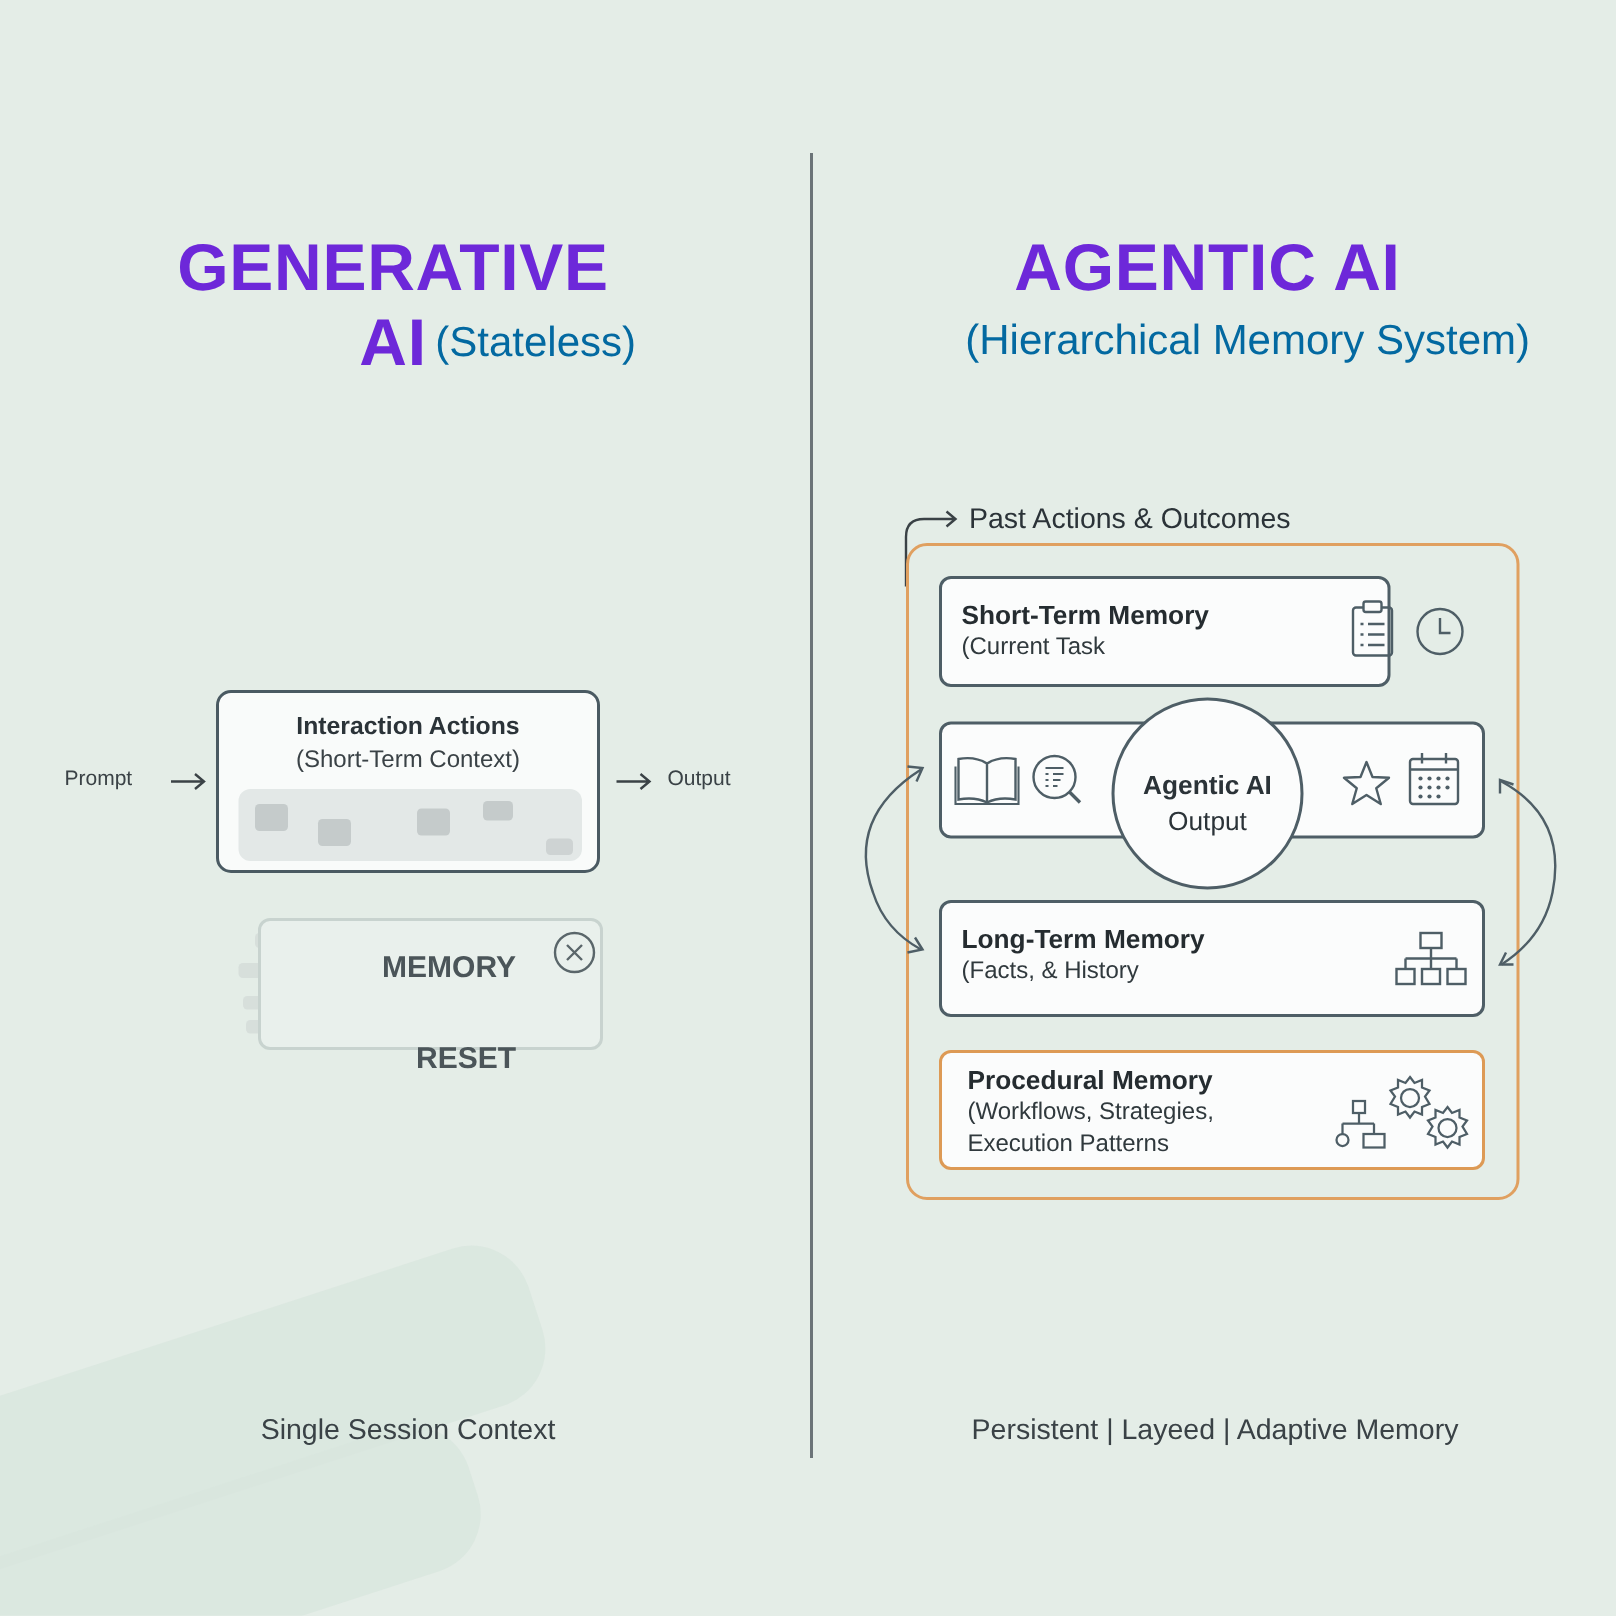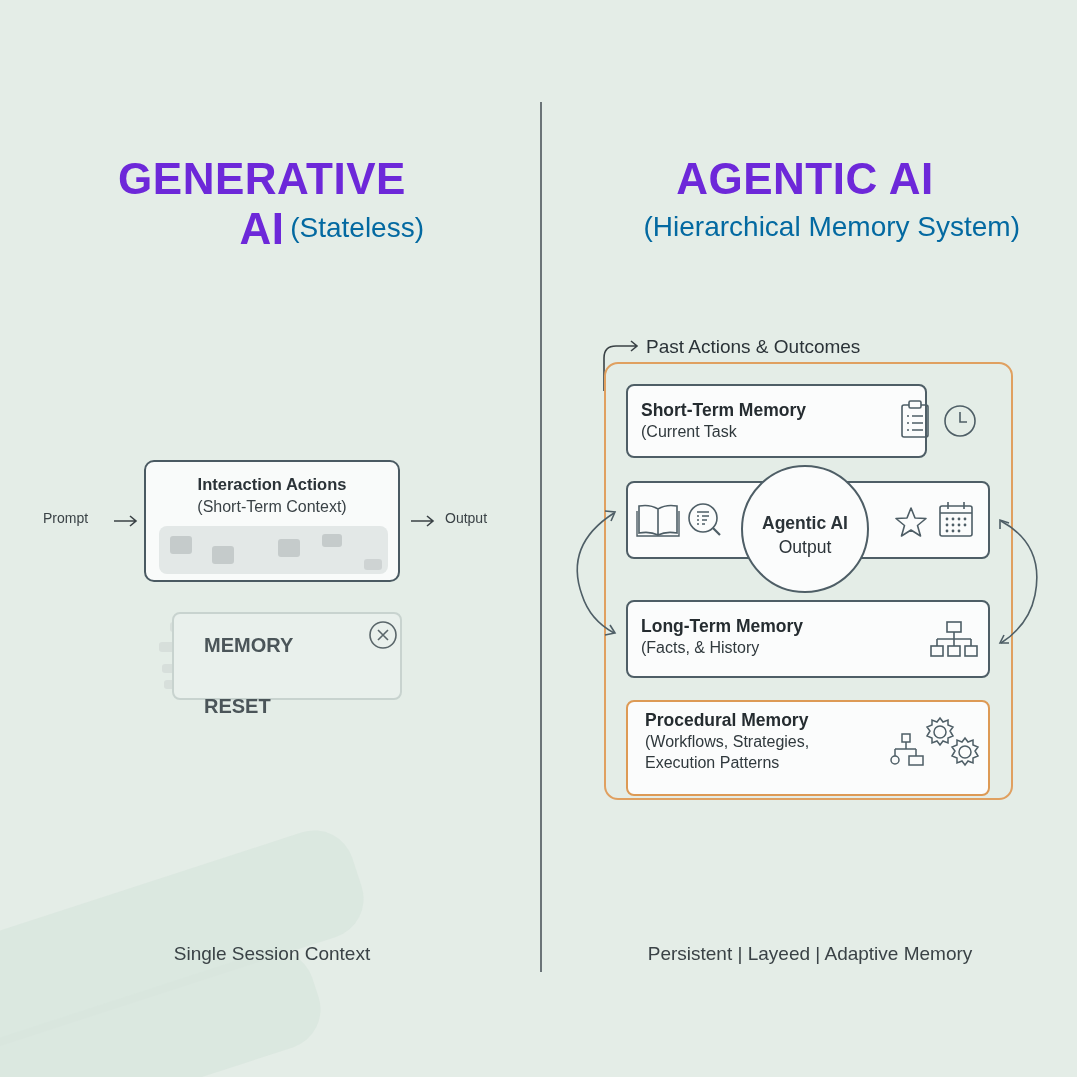--- a/index.html
+++ b/index.html
@@ -9,21 +9,21 @@
   .title{position:absolute;font-weight:bold;font-size:44px;color:#6d28d9;text-align:center;letter-spacing:.5px;}
   .subtitle{position:absolute;font-size:28px;color:#0369a1;text-align:right;}
   .footer{position:absolute;font-size:19px;color:#3a4246;text-align:center;margin-top:47px;}
   .flowlabel{position:absolute;font-size:14px;color:#3a4246;}
   .iw{position:absolute;left:144px;top:460px;width:256px;height:122px;border:2px solid #4a5a62;border-radius:10px;background:#f9fbfa;box-sizing:border-box;}
   .iw-title{position:absolute;left:0;right:0;top:13px;text-align:center;font-weight:bold;font-size:16.5px;color:#2b3338;}
   .iw-sub{position:absolute;left:0;right:0;top:36px;text-align:center;font-size:16px;color:#3a4246;}
   .tokens{position:absolute;left:13px;top:64px;width:229px;height:48px;background:#e3e8e7;border-radius:8px;}
   .tok{position:absolute;background:#c5cbcb;border-radius:3px;}
   .reset{position:absolute;left:172px;top:612px;width:230px;height:88px;border:2px solid #c8d3cf;border-radius:8px;background:#e9f0ec;box-sizing:border-box;}
-  .reset-text{position:absolute;left:30px;width:140px;text-align:left;font-weight:bold;font-size:20px;color:#4b5559;line-height:26px;top:18px;}
+  .reset-text{position:absolute;left:30px;width:140px;text-align:right;font-weight:bold;font-size:20px;color:#4b5559;line-height:26px;top:18px;}
   .ghost{position:absolute;background:#d3dbd8;border-radius:3px;opacity:.8;}
   .outer{position:absolute;left:604px;top:362px;width:409px;height:438px;border:2px solid #e0a060;border-radius:14px;box-sizing:border-box;}
   .card{position:absolute;background:#fbfcfc;border:2px solid #4e5e66;border-radius:8px;box-sizing:border-box;}
   .card.orange{border-color:#dd9a55;}
   .ctitle{position:absolute;left:13px;font-weight:bold;font-size:17.5px;color:#252c30;}
   .csub{position:absolute;left:13px;font-size:16px;color:#30393d;}
   .circle{position:absolute;left:741px;top:465px;width:128px;height:128px;border-radius:50%;border:2px solid #4e5e66;background:#fbfcfc;box-sizing:border-box;}
   .circle-text{position:absolute;left:0;right:0;top:44px;text-align:center;font-size:17.5px;line-height:24px;color:#2b3338;}
   .circle-text .t1{font-weight:bold;display:block;}
   .circle-text .t2{display:block;}
@@ -159,21 +159,21 @@
   <div class="csub" style="top:37px;">(Facts, &amp; History</div>
   <svg class="ic" style="left:302px;top:18px;" width="48" height="40" viewBox="0 0 48 40">
       <rect x="17" y="2" width="14" height="10" stroke="#4e5e66" stroke-width="1.6" fill="none"></rect>
       <path d="M24 12V19M7 19H41M7 19V26M24 19V26M41 19V26" stroke="#4e5e66" stroke-width="1.6" fill="none"></path>
       <rect x="1" y="26" width="12" height="10" stroke="#4e5e66" stroke-width="1.6" fill="none"></rect>
       <rect x="18" y="26" width="12" height="10" stroke="#4e5e66" stroke-width="1.6" fill="none"></rect>
       <rect x="35" y="26" width="12" height="10" stroke="#4e5e66" stroke-width="1.6" fill="none"></rect>
     </svg>
 </div>
 
-<div class="card orange" style="left:626px;top:700px;width:364px;height:96px;">
+<div class="card orange" style="left:626px;top:700px;width:364px;height:80px;">
   <div class="ctitle" style="top:8px;left:17px;">Procedural Memory</div>
   <div class="csub" style="top:31px;left:17px;">(Workflows, Strategies,</div>
   <div class="csub" style="top:52px;left:17px;">Execution Patterns</div>
   <svg class="ic" style="left:262px;top:30px;" width="36" height="36" viewBox="0 0 36 36">
       <rect x="12" y="2" width="8" height="8" stroke="#4e5e66" stroke-width="1.5" fill="none"></rect>
       <path d="M16 10V17M5 17H26M5 17V24M26 17V24" stroke="#4e5e66" stroke-width="1.5" fill="none"></path>
       <circle cx="5" cy="28" r="4" stroke="#4e5e66" stroke-width="1.5" fill="none"></circle>
       <rect x="19" y="24" width="14" height="9" stroke="#4e5e66" stroke-width="1.5" fill="none"></rect>
     </svg>
   <g></g>

